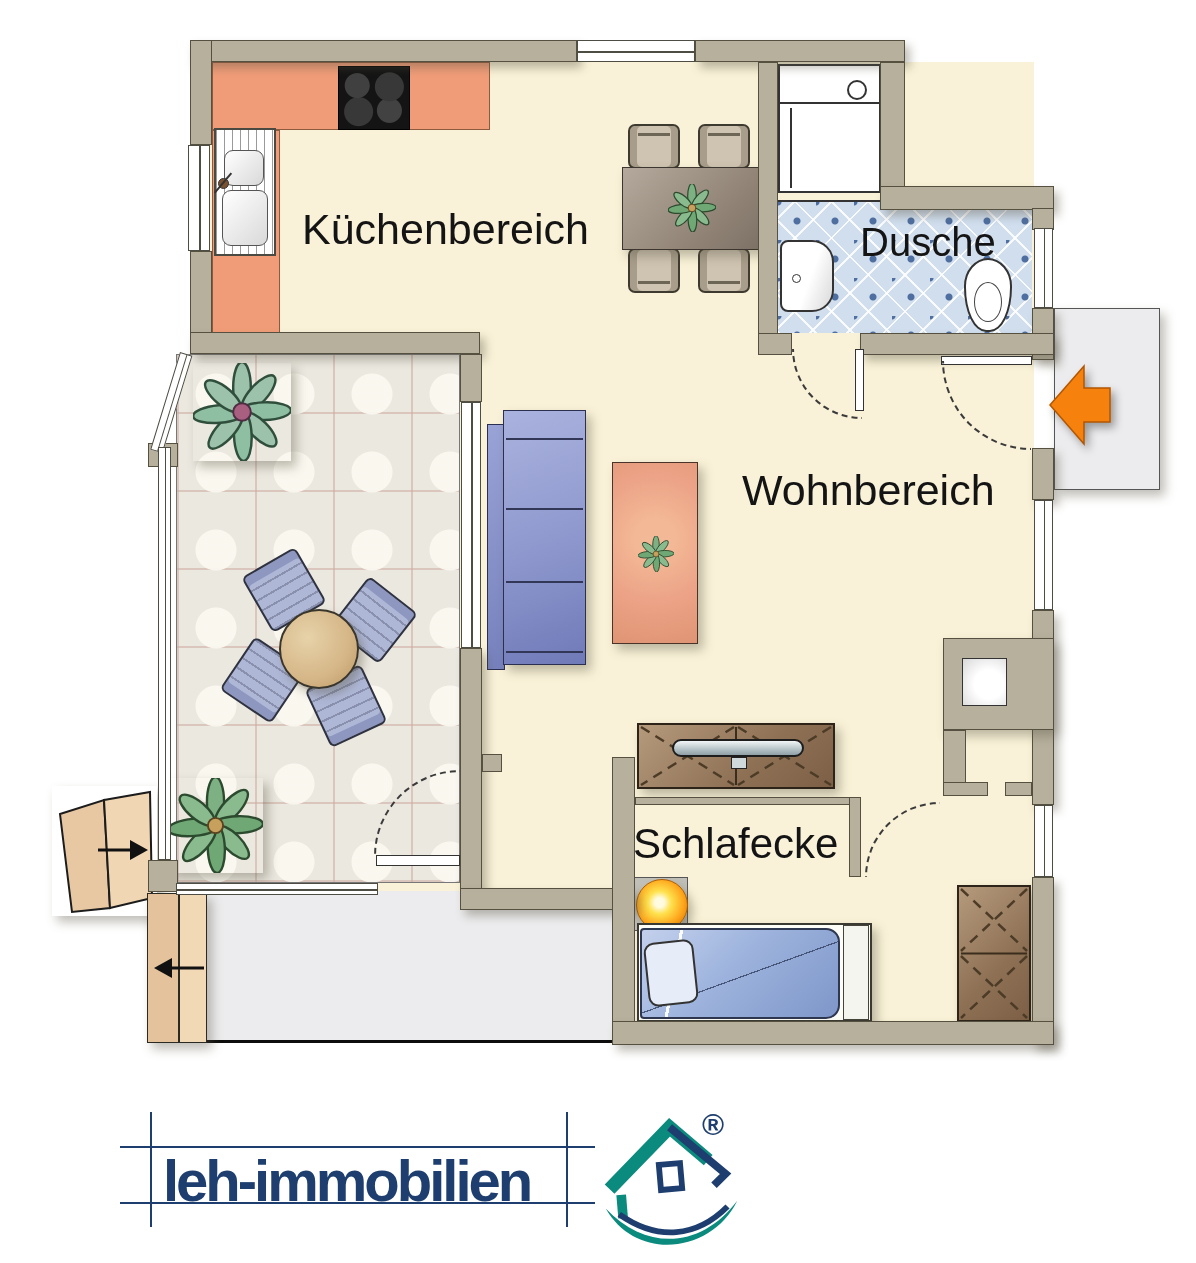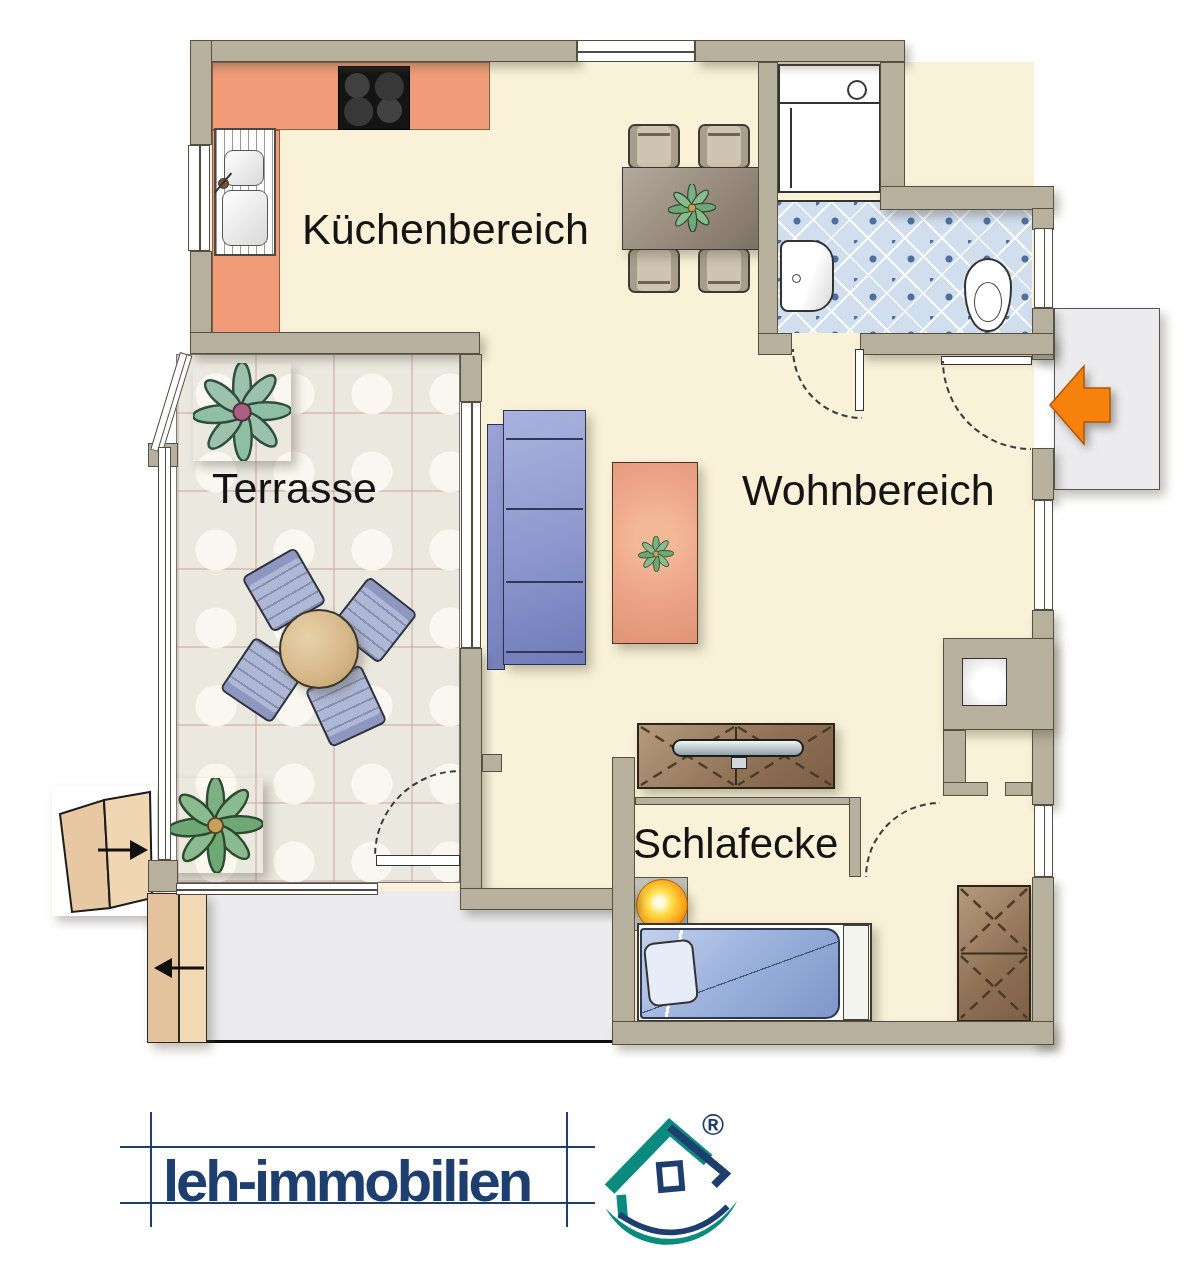--- a/index.html
+++ b/index.html
@@ -283,21 +283,21 @@
   <div class="arc q-bl" style="left:942px;top:272px;width:178px;height:178px;"></div>
   <div class="door" style="left:376px;top:855px;width:84px;height:11px;"></div>
   <div class="arc q-tl" style="left:374px;top:770px;width:172px;height:172px;"></div>
   <div class="arc q-tl" style="left:865px;top:802px;width:150px;height:150px;"></div>
 
   <svg class="abs" style="left:1048px;top:360px;filter:drop-shadow(4px 5px 4px rgba(0,0,0,.35));" width="64" height="90" viewBox="0 0 64 90">
     <polygon points="2,45 36,6 36,28 62,28 62,62 36,62 36,84" fill="#f6820d" stroke="#b35600" stroke-width="1.5"></polygon>
   </svg>
 
   <div class="room-label" style="left:302px;top:205px;">Küchenbereich</div>
-  <div class="room-label" style="left:212px;top:464px;">Terrasse</div>
+  <div class="room-label" style="left:860px;top:220px;font-size:40px;">Dusche</div>
   <div class="room-label" style="left:633px;top:820px;font-size:42px;">Schlafecke</div>
   <div class="room-label" style="left:742px;top:466px;">Wohnbereich</div>
 
   <div class="brandline" style="left:120px;top:1146px;width:475px;height:2px;"></div>
   <div class="brandline" style="left:120px;top:1202px;width:475px;height:2px;"></div>
   <div class="brandline" style="left:150px;top:1112px;width:2px;height:115px;"></div>
   <div class="brandline" style="left:566px;top:1112px;width:2px;height:115px;"></div>
   <div class="brand-name" style="left:163px;top:1147px;">leh-immobilien</div>
   <svg class="abs" style="left:598px;top:1106px;" width="145" height="145" viewBox="0 0 150 150">
     <path d="M12 86 L74 22 L114 56" stroke="#0b8a7e" stroke-width="14" fill="none"></path>

